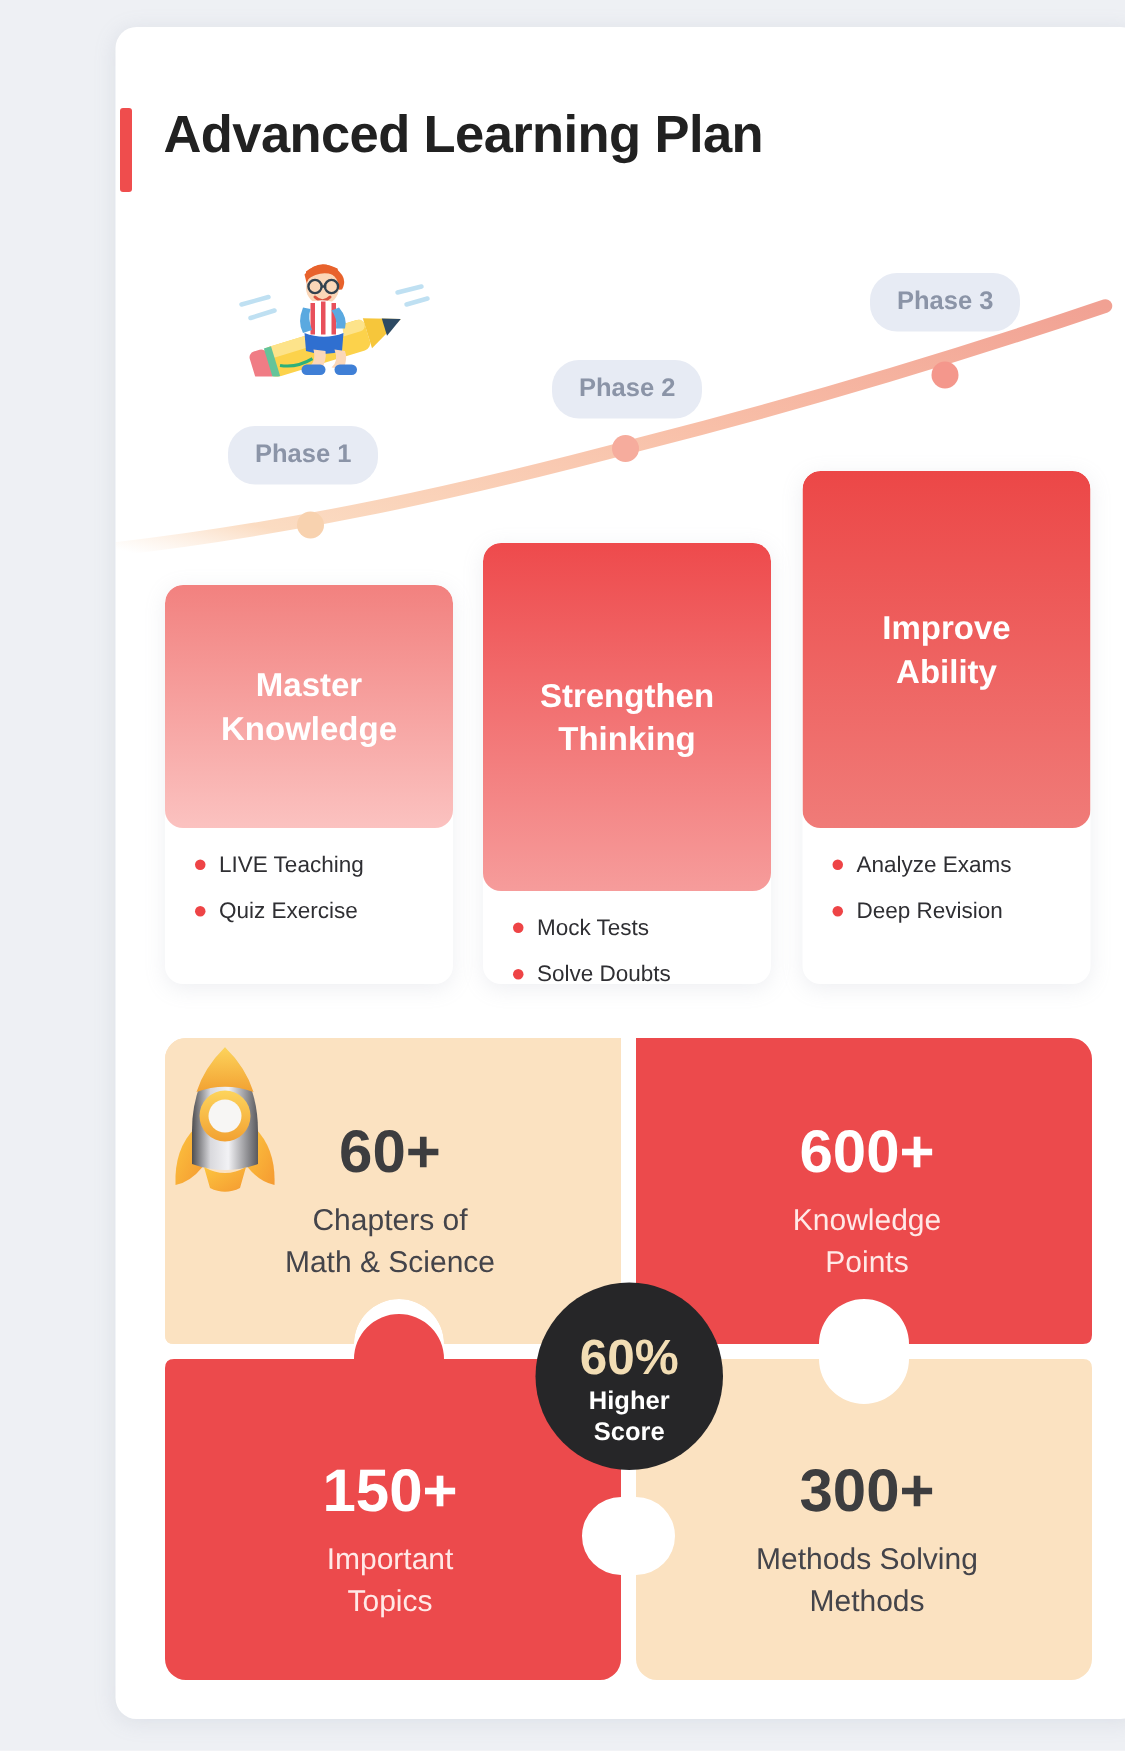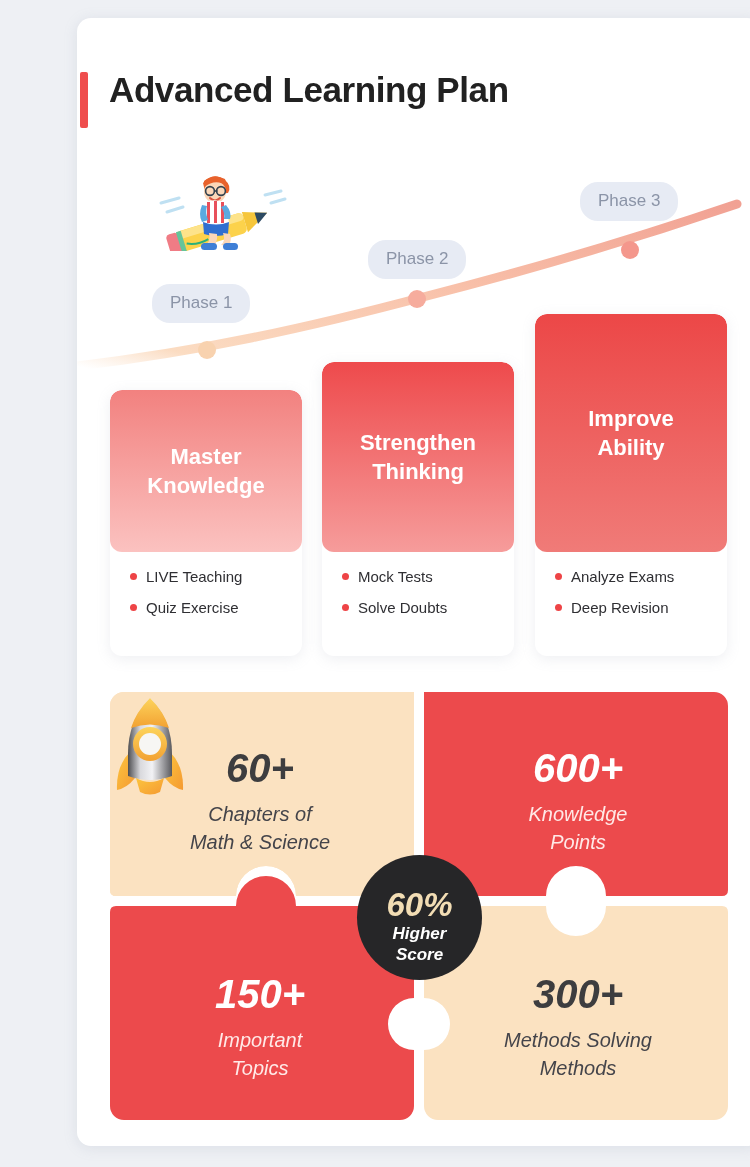--- a/index.html
+++ b/index.html
@@ -37,21 +37,21 @@
   }
 
   
   .chart-zone { position: absolute; left: 0; top: 120px; width: 684px; height: 520px; }
   .curve-svg { position: absolute; left: 0; top: 0; width: 684px; height: 240px; }
 
   .phase-pill {
     position: absolute;
     background: #e7ebf4;
     color: #8b94a7;
-    font-size: 17px; font-weight: 400;
+    font-size: 17px; font-weight: 700;
     padding: 9px 18px 10px;
     border-radius: 18px;
     white-space: nowrap;
   }
   .pill-1 { left: 75px; top: 146px; }
   .pill-2 { left: 291px; top: 102px; }
   .pill-3 { left: 503px; top: 44px; }
 
   
   .mascot { position: absolute; left: 80px; top: 27px; width: 140px; height: 86px; }
@@ -70,33 +70,33 @@
   .c3 { left: 458px; top: 176px; height: 342px; }
 
   .step-banner {
     position: relative;
     display: flex; align-items: center; justify-content: center;
     color: #ffffff; text-align: center;
     font-size: 22px; font-weight: 600; line-height: 1.33;
     border-radius: 12px;
   }
   .c1 .step-banner { height: 162px; background: linear-gradient(180deg,#f2817f 0%,#fbc2c0 100%); }
-  .c2 .step-banner { height: 190px; background: linear-gradient(180deg,#ee4a4c 0%,#f69c9b 100%); }
+  .c2 .step-banner { height: 232px; background: linear-gradient(180deg,#ee4a4c 0%,#f69c9b 100%); }
   .c3 .step-banner { height: 238px; background: linear-gradient(180deg,#ec4747 0%,#f07b78 100%); text-align: center; }
 
   .step-list { padding: 16px 0 0 20px; }
   .step-li {
     display: flex; align-items: center;
     font-size: 15px; color: #2f2f33; font-weight: 500;
     margin-bottom: 14px;
   }
   .dot { width: 7px; height: 7px; border-radius: 50%; background: #ee4446; margin-right: 9px; flex: none; }
 
   
-  .puzzle { position: absolute; left: 33px; top: 674px; width: 494px; height: 428px; font-style: italic; }
+  .puzzle { position: absolute; left: 33px; top: 674px; width: 494px; height: 428px; }
   .puzzle svg { position: absolute; left: 0; top: 0; }
 
   .pz-text { position: absolute; text-align: center; width: 300px; }
   .pz-num { font-size: 40px; font-weight: 700; line-height: 1; margin-bottom: 13px; }
   .pz-lbl { font-size: 20px; font-weight: 400; line-height: 1.38; }
   .dark .pz-num { color: #3d3d3f; }
   .dark .pz-lbl { color: #44444a; }
   .light .pz-num { color: #ffffff; }
   .light .pz-lbl { color: #ffe9e7; }
 

